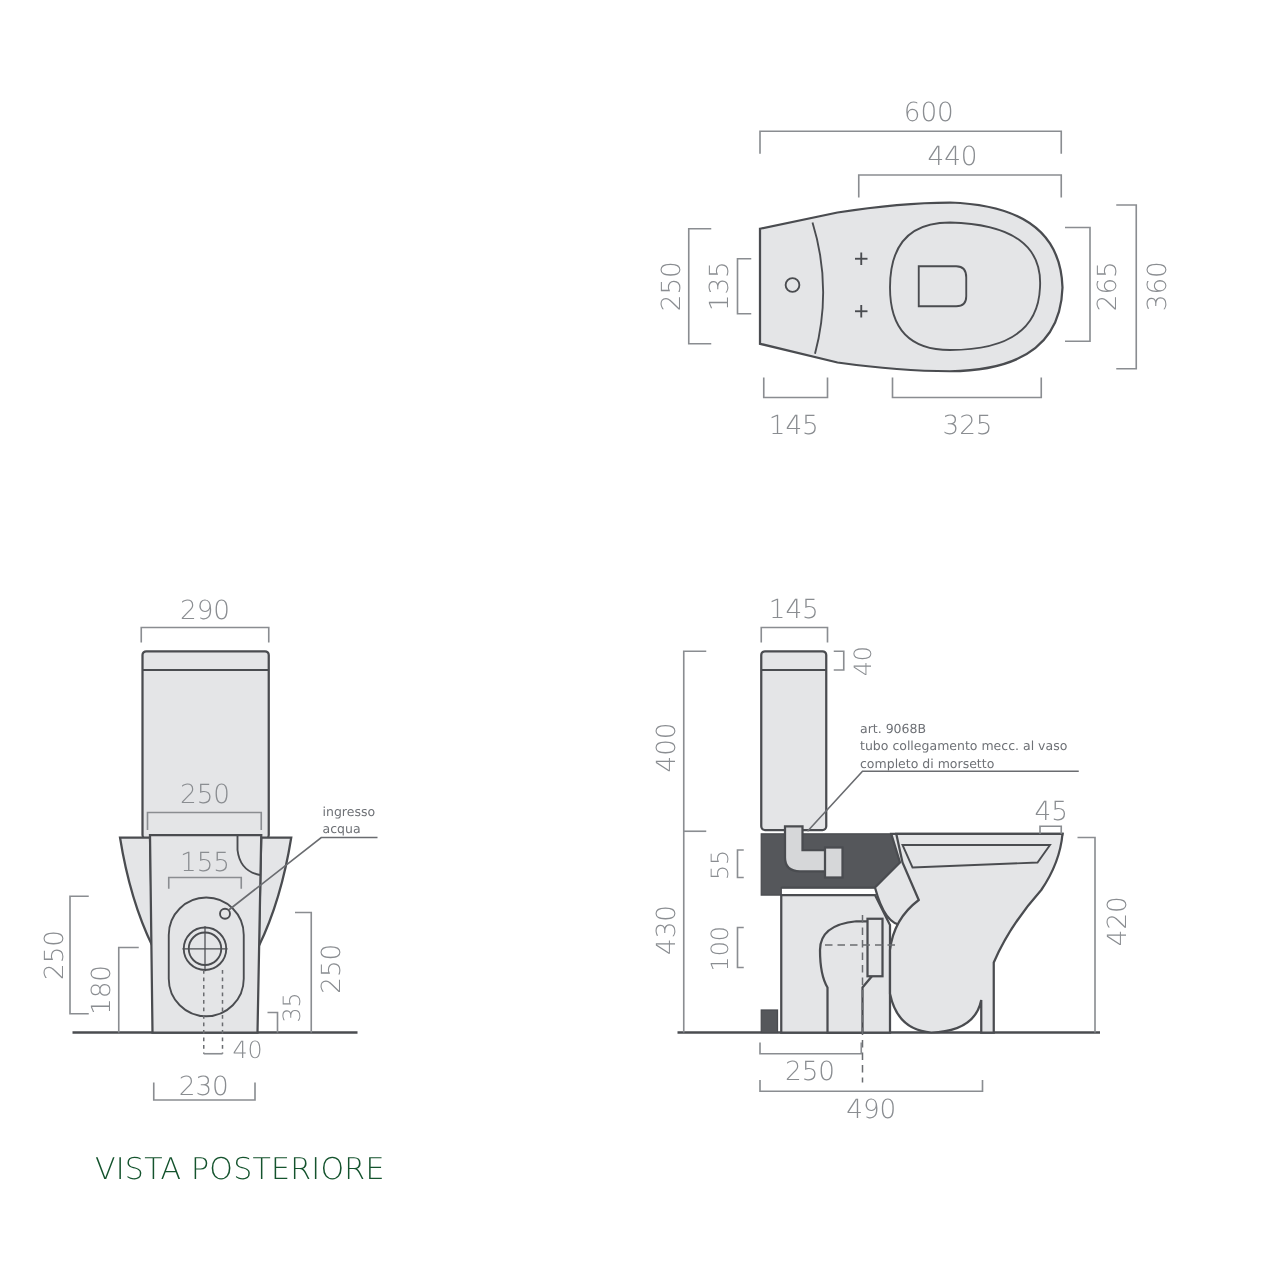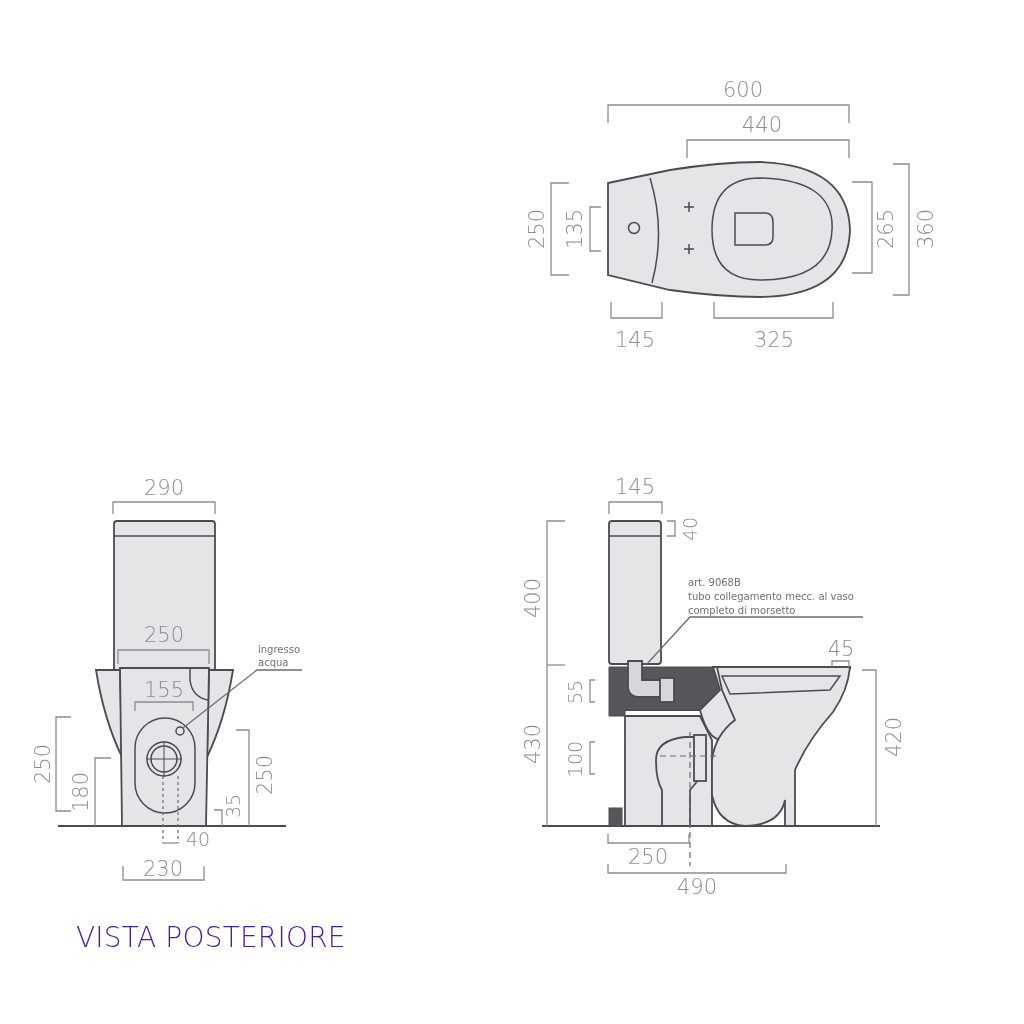--- a/index.html
+++ b/index.html
@@ -6,21 +6,21 @@
   body { width: 1024px; height: 1024px; position: relative; overflow: hidden; font-family: "Liberation Sans", sans-serif; }
   svg { position: absolute; left: 0; top: 0; }
   .dim { fill: #8a8d91; font-family: "DejaVu Sans", sans-serif; font-size: 21px; font-weight: 300; }
   .note { fill: #6e7176; font-family: "DejaVu Sans", sans-serif; font-size: 10px; }
   .dl { stroke: #8a8d91; stroke-width: 1.3; fill: none; }
   .body { fill: #e4e5e7; stroke: #4a4c50; stroke-width: 1.8; }
   .thin { fill: none; stroke: #4a4c50; stroke-width: 1.5; }
   .dark { fill: #55575b; stroke: #4a4c50; stroke-width: 1; }
   .dash { stroke: #6a6c70; stroke-width: 1.2; stroke-dasharray: 6 4; fill: none; }
   .floor { stroke: #4a4c50; stroke-width: 2; }
-  .caption { position: absolute; left: 76px; top: 921px; font-size: 28px; color: #4c1d95; letter-spacing: 0.2px; font-family: "DejaVu Sans", sans-serif; font-weight: 300; }
+  .caption { position: absolute; left: 76px; top: 921px; font-size: 24px; color: #14532d; letter-spacing: 0.2px; font-family: "DejaVu Sans", sans-serif; font-weight: 300; }
 </style>
 </head>
 <body>
 
 <svg width="1024" height="1024" viewBox="0 0 1024 1024">
 
   <g>
 
     <path class="body" d="M608,183 L670,170 Q720,162 760,162 Q848,165 850,230 Q848,296 760,297 Q720,297 670,290 L608,275 Z"></path>
 

